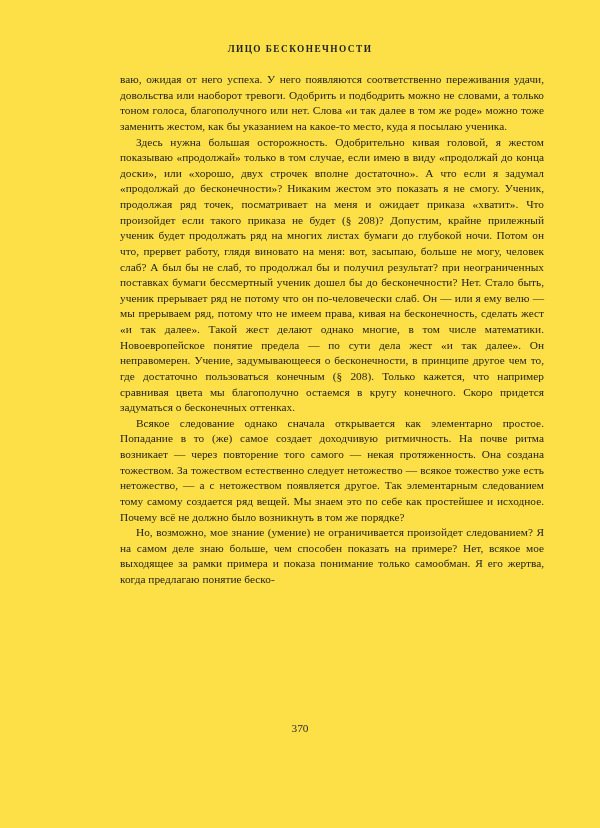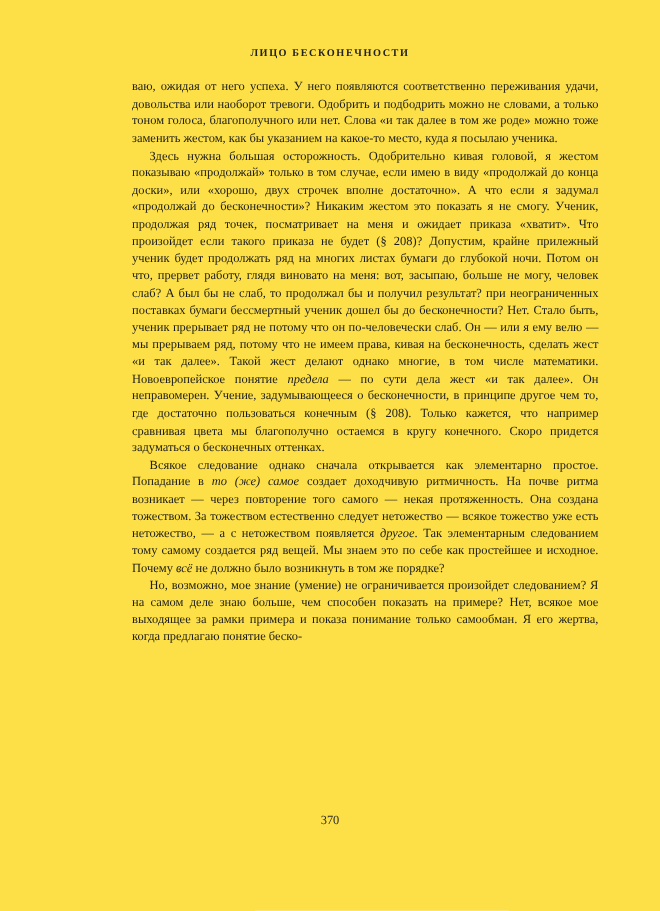--- a/index.html
+++ b/index.html
@@ -53,25 +53,24 @@
     text-indent: 16px;
     hyphens: manual;
     -webkit-hyphens: manual;
     color: #1d1d1d;
     font-family: "Liberation Serif", "DejaVu Serif", serif;
   }
   p.para.first {
     text-indent: 0;
   }
   .it {
-    font-style: italic;
   }
   .folio {
     position: absolute;
-    top: 740px;
+    top: 722px;
     left: 0;
     width: 600px;
     text-align: center;
     font-size: 11.3px;
     color: #2a2a2a;
     font-family: "Liberation Serif", "DejaVu Serif", serif;
   }
 </style>
 </head>
 <body>

